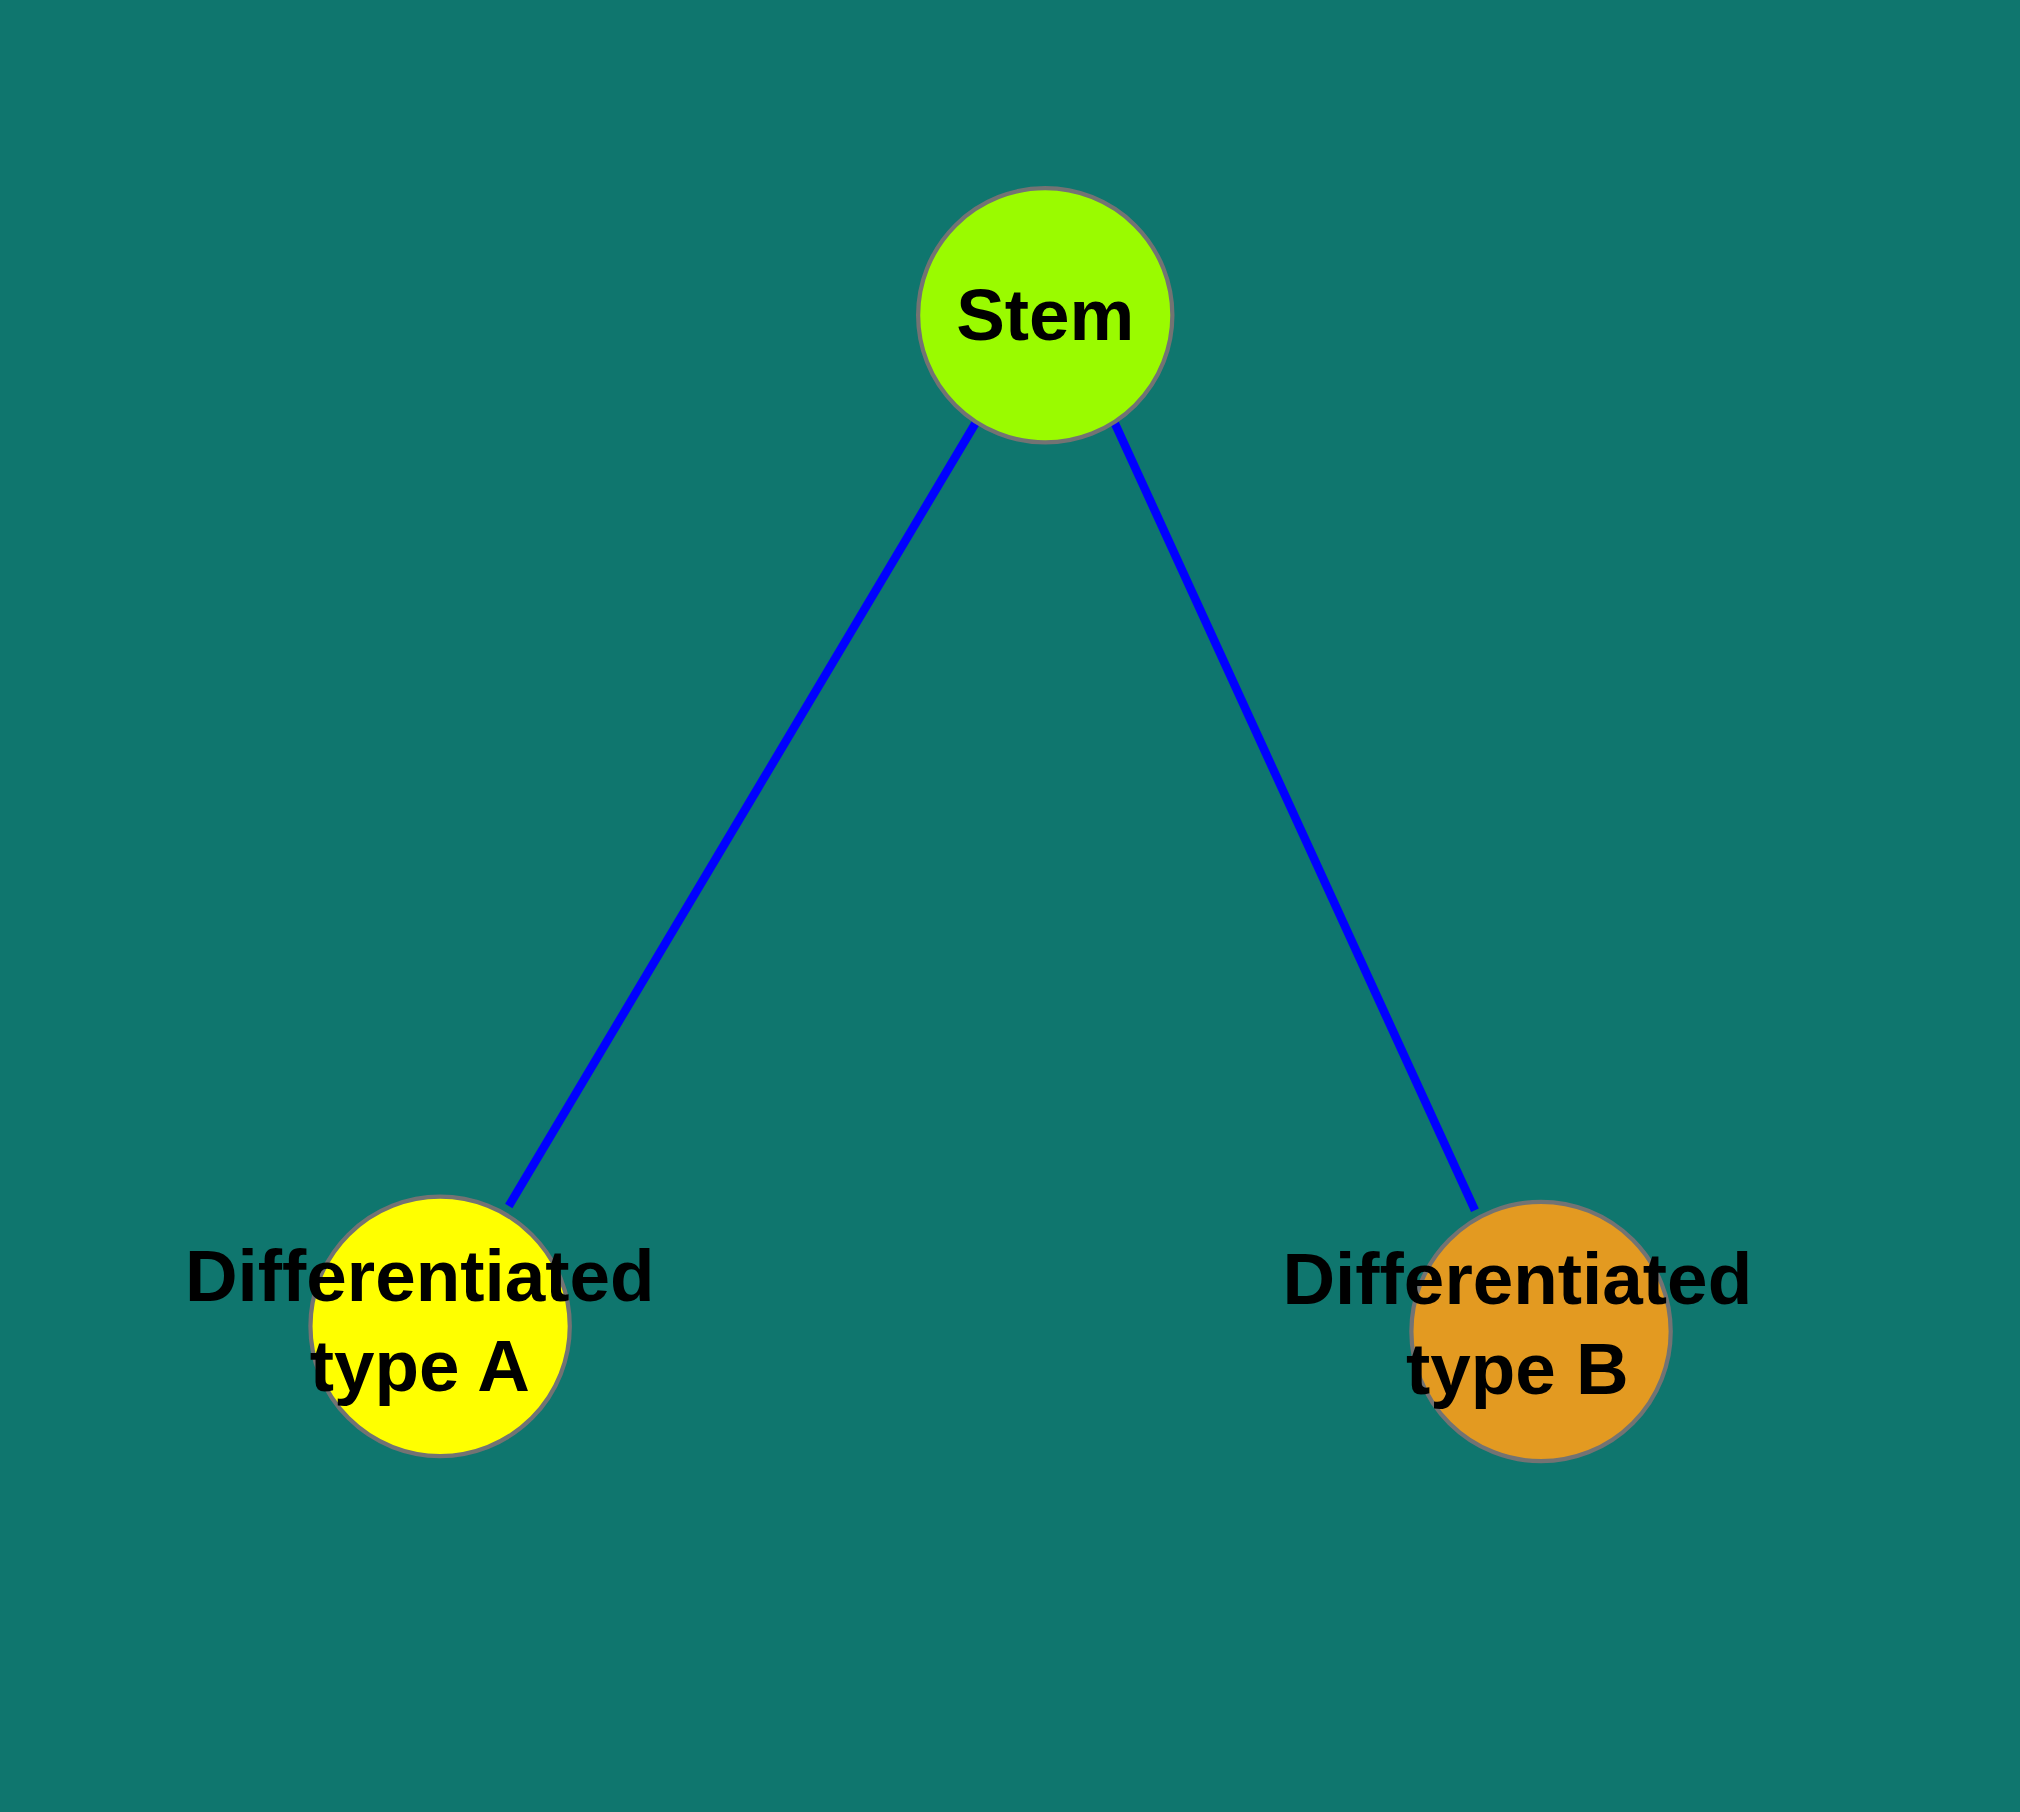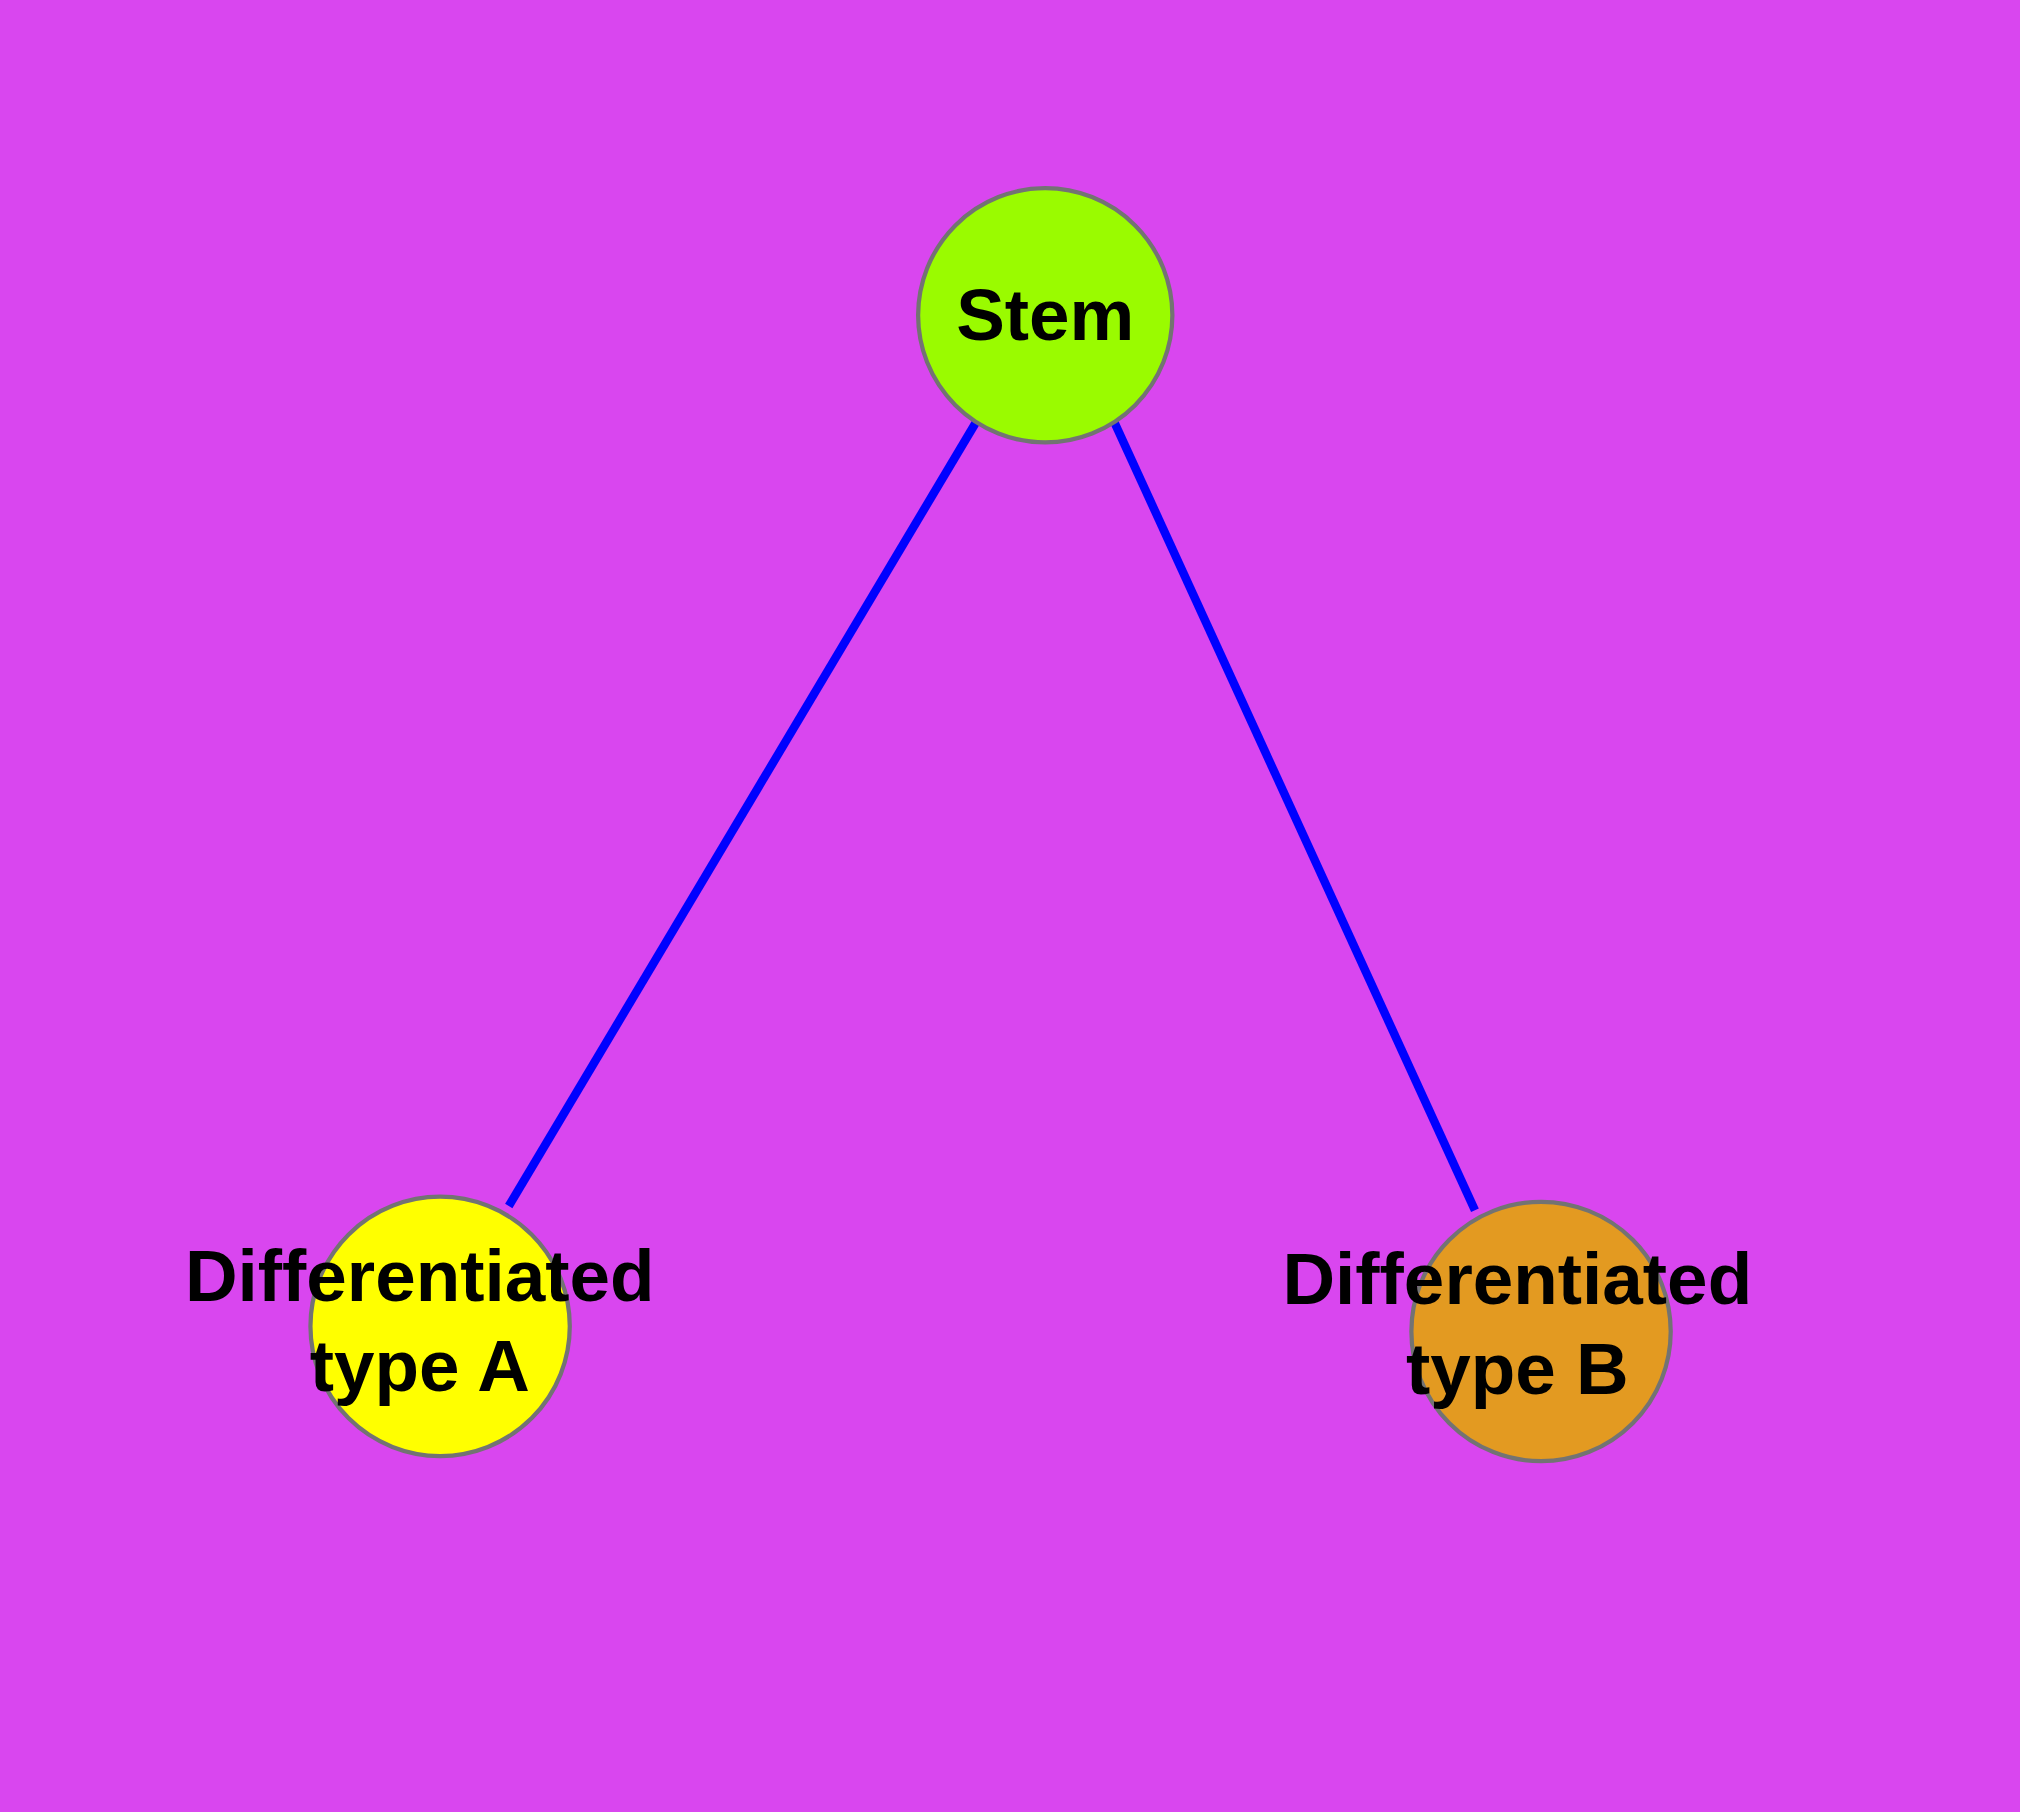--- a/index.html
+++ b/index.html
@@ -5,21 +5,21 @@
   html, body {
     margin: 0;
     padding: 0;
     background: #ffffff;
   }
   #canvas {
     position: relative;
     width: 2021px;
     height: 1812px;
     overflow: hidden;
-    background: #d946ef;
+    background: #0f766e;
     font-family: "Liberation Sans", sans-serif;
   }
   #graph-svg {
     position: absolute;
     top: 0;
     left: 0;
     width: 2021px;
     height: 1812px;
     display: block;
   }

